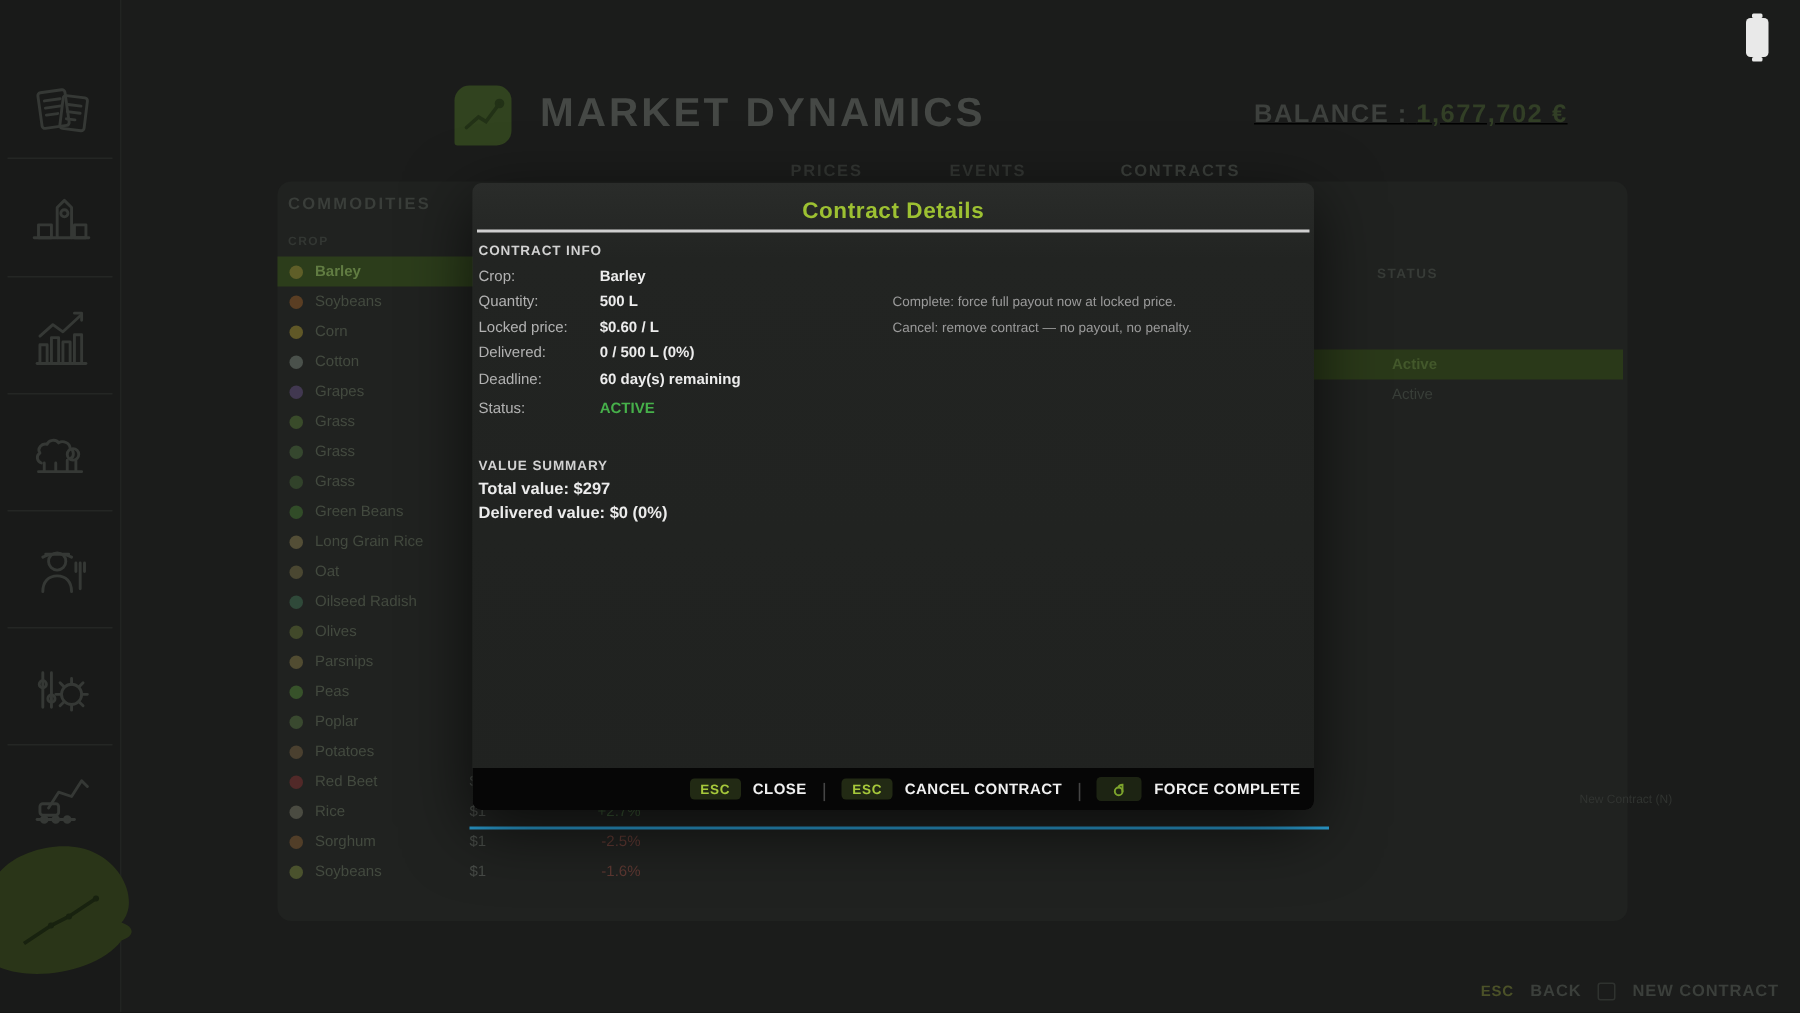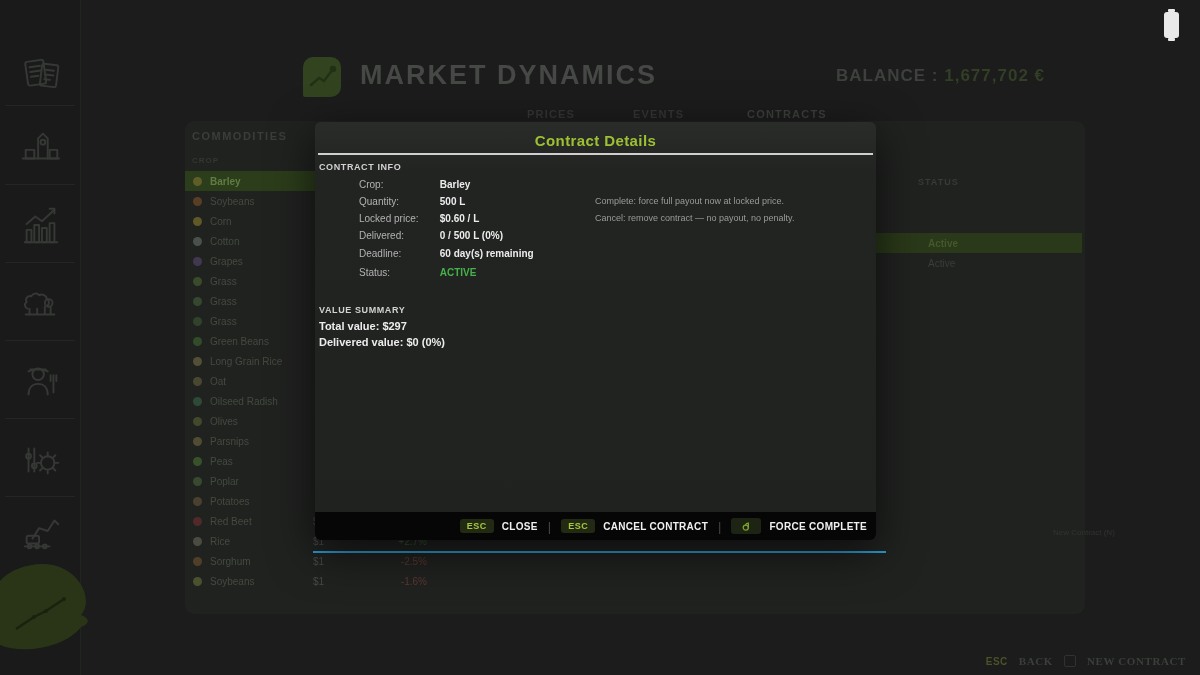--- a/index.html
+++ b/index.html
@@ -7,21 +7,21 @@
          font-family:"Liberation Sans",sans-serif;}
   
   .rail{position:absolute;left:0;top:0;width:80px;height:675px;background:#191a19;border-right:1px solid #222422;}
   .rail-icon{position:absolute;left:18px;width:46px;height:46px;opacity:.8;}
   .rail-icon svg{width:46px;height:46px;stroke:#3c403c;fill:none;stroke-width:2;stroke-linecap:round;stroke-linejoin:round;}
   .rail-sep{position:absolute;left:5px;width:70px;height:1px;background:#242624;}
   
   .app-logo{position:absolute;left:303px;top:57px;width:38px;height:40px;border-radius:10px 10px 10px 2px;background:#31431f;}
   .app-logo svg{width:38px;height:40px;stroke:#223116;fill:none;stroke-width:2.4;stroke-linecap:round;}
   .app-title{position:absolute;left:360px;top:60px;font-size:27px;font-weight:600;letter-spacing:2px;color:#454845;}
-  .balance{position:absolute;left:836px;top:66px;font-size:17px;letter-spacing:1px;}
+  .balance{position:absolute;left:836px;top:66px;font-size:17px;letter-spacing:1px;text-decoration:underline;}
   .balance .lbl{color:#3d403d;font-weight:600;}
   .balance .val{color:#323f26;font-weight:700;}
   
   .tab{position:absolute;top:108px;font-size:11px;font-weight:700;letter-spacing:1.2px;color:#333633;cursor:default;}
   .tab.active{color:#3c403c;}
   
   .panel{position:absolute;left:185px;top:121px;width:900px;height:493px;background:#202220;border-radius:9px;}
   .side-title{position:absolute;left:192px;top:130px;font-size:11px;font-weight:700;letter-spacing:1.5px;color:#3a3e3a;}
   .side-col{position:absolute;left:192px;top:156px;font-size:8px;font-weight:700;letter-spacing:1px;color:#333733;}
   .commodity-list{position:absolute;left:185px;top:171px;width:248px;}
@@ -41,29 +41,29 @@
   .cyan-line{position:absolute;left:313px;top:551px;width:573px;height:2px;background:#2b9fd4;}
   
   .blob{position:absolute;left:0;top:563px;width:96px;height:100px;}
   
   .battery{position:absolute;left:1164px;top:12px;width:15px;height:26px;background:#e9e9e9;border-radius:3px;}
   .battery:before,.battery:after{content:"";position:absolute;left:4px;width:7px;height:3px;background:#e9e9e9;border-radius:1px;}
   .battery:before{top:-3px;} .battery:after{bottom:-3px;}
   
   .footer{position:absolute;right:14px;bottom:8px;display:flex;align-items:center;gap:11px;}
   .footer .kbd-dim{color:#4b5128;font-size:10px;font-weight:700;letter-spacing:.5px;}
-  .footer .f-lbl{color:#3b3f3b;font-size:11px;font-weight:700;letter-spacing:.6px;font-family:Liberation Serif, serif;}
+  .footer .f-lbl{color:#3b3f3b;font-size:11px;font-weight:700;letter-spacing:.6px;}
   .keysq{width:10px;height:10px;border:1px solid #2f322f;border-radius:2px;}
   
   .modal{position:absolute;left:315px;top:122px;width:561px;height:418px;border-radius:6px;overflow:hidden;
          background:linear-gradient(#2a2c2a,#222422 12%,#202220);box-shadow:0 12px 45px rgba(0,0,0,.65);}
   .m-title{position:absolute;left:0;right:0;top:10px;text-align:center;font-size:15px;font-weight:700;color:#9dc132;letter-spacing:.4px;}
   .m-sep{position:absolute;left:3px;right:3px;top:31px;height:2px;background:#cfcfcf;}
   .m-sec1{position:absolute;left:4px;top:40px;font-size:9px;font-weight:700;letter-spacing:.6px;color:#d2d2d2;}
-  .m-row{position:absolute;left:4px;font-size:10px;margin-left:40px;}
+  .m-row{position:absolute;left:4px;font-size:10px;}
   .m-row .ml{display:inline-block;width:78px;color:#b2b2b2;}
   .m-row .mv{font-weight:700;color:#ececec;}
   .m-row .mv.active{color:#46b04a;}
   .m-help{position:absolute;left:280px;width:270px;font-size:9px;color:#9a9a9a;}
   .m-sec2{position:absolute;left:4px;top:183px;font-size:9px;font-weight:700;letter-spacing:.6px;color:#d2d2d2;}
   .m-sum{position:absolute;left:4px;font-size:11px;font-weight:700;color:#ececec;}
   .m-bar{position:absolute;left:0;right:0;bottom:0;height:28px;background:#060606;display:flex;align-items:center;
          justify-content:flex-end;gap:10px;padding-right:9px;}
   .kbd{background:#222a14;color:#a6c83b;font-size:9px;font-weight:700;padding:2px 7px;border-radius:3px;letter-spacing:.5px;}
   .kbd-ic{background:#1d2413;width:30px;height:16px;border-radius:3px;display:flex;align-items:center;justify-content:center;}

